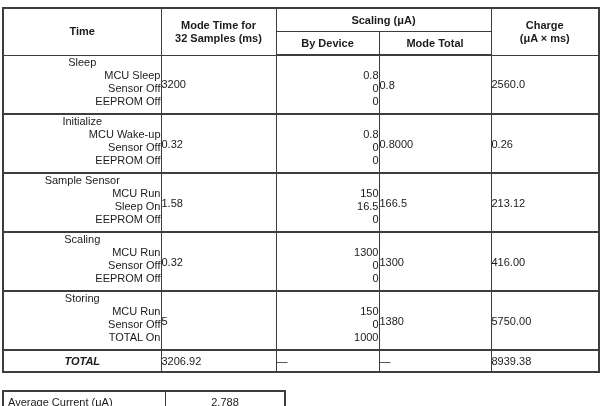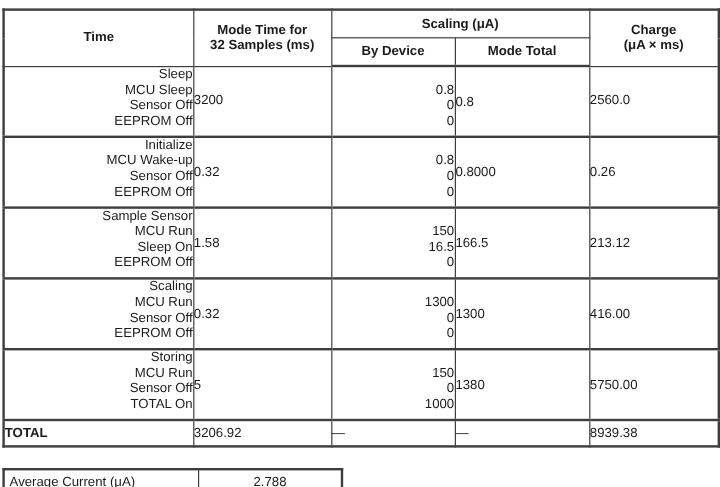--- a/index.html
+++ b/index.html
@@ -34,39 +34,39 @@
   tr.hdr1 th { height: 22px; }
   tr.hdr2 th { height: 22px; border-bottom: 2px solid #3d3d3d; }
   th.rowspan2 { border-bottom: 2px solid #3d3d3d; }
 
   tr.group td { height: 57px; border-bottom: 2px solid #3d3d3d; }
 
   td.mode-cell {
     vertical-align: top;
     padding: 2px 3px 2px 4px;
   }
-  .mode-name { text-align: right;  line-height: 13px; white-space: nowrap; }
+  .mode-name { text-align: center;  line-height: 13px; white-space: nowrap; }
   .dev       { text-align: right; line-height: 13px; white-space: nowrap; margin-left: 40px; }
 
   td.time-cell, td.total-cell, td.charge-cell {
     text-align: left;
     vertical-align: middle;
     white-space: nowrap;
   }
 
   td.bydev-cell {
     vertical-align: top;
     text-align: right;
     padding: 2px 8px 2px 2px;
   }
   .num    { line-height: 13px; white-space: nowrap; }
   .spacer { height: 13px; }
 
   tr.total-row td { height: 20px; vertical-align: middle; }
-  td.total-label { font-weight: bold; text-align: left; padding-left: 4px; }
+  td.total-label { font-weight: bold; text-align: center; padding-left: 4px; font-style: italic; }
 
   table.avg {
     margin-top: 17px;
     border: 2px solid #3d3d3d;
     table-layout: fixed;
   }
   table.avg td {
     border: 1px solid #3d3d3d;
     height: 18px;
     vertical-align: middle;

